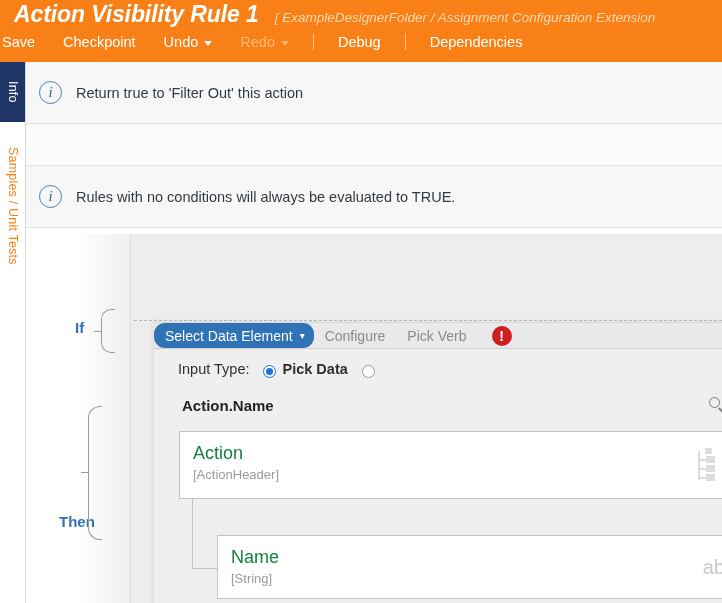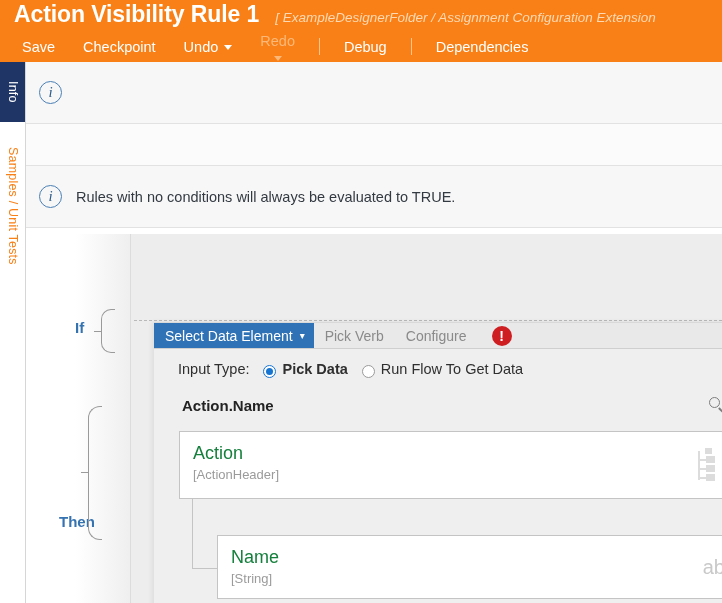--- a/index.html
+++ b/index.html
@@ -36,46 +36,47 @@
     left: 14px; top: 1px;
     display: flex;
     align-items: baseline;
     white-space: nowrap;
   }
   .app-title {
     font-size: 23px;
     font-weight: bold;
     color: #ffffff;
     letter-spacing: -0.1px;
+    font-style: italic;
   }
   .breadcrumb {
     margin-left: 16px;
     font-size: 13.5px;
     color: #ffd9b3;
     white-space: nowrap;
     font-style: italic;
   }
   .menu-row {
     position: absolute;
-    left: 20px; top: 33px;
-    display: flex;
-    align-items: center;
+    left: 0; top: 33px;
+    display: flex;
+    align-items: flex-end;
     white-space: nowrap;
   }
   .menu-item {
     font-size: 14.5px;
     color: #ffffff;
     padding: 0 14px;
     cursor: pointer;
     display: flex;
     align-items: center;
     gap: 6px;
   }
   .menu-item.first { padding-left: 2px; }
-  .menu-item.disabled { color: #fcb878; cursor: default; flex-direction: column; }
+  .menu-item.disabled { color: #fcb878; cursor: default; }
   .caret {
     display: inline-block;
     width: 0; height: 0;
     border-left: 4.5px solid transparent;
     border-right: 4.5px solid transparent;
     border-top: 5px solid currentColor;
     position: relative;
     top: 1px;
   }
   .menu-sep {
@@ -251,20 +252,21 @@
     align-items: stretch;
   }
   .tab {
     display: flex;
     align-items: center;
     padding: 0 11px;
     font-size: 14px;
     color: #8a8a8a;
     cursor: pointer;
     white-space: nowrap;
+    border-radius: 11px;
   }
   .tab.active {
     background: #2f72b5;
     color: #ffffff;
     padding-right: 9px;
   }
   .tab .tab-caret {
     margin-left: 7px;
     font-size: 10px;
     line-height: 1;
@@ -460,20 +462,21 @@
     </div>
     <div class="rail-tab inactive">
       <span class="vtext">Samples / Unit Tests</span>
     </div>
   </div>
 
   <div class="content">
 
     <div class="banner">
       <span class="info-icon">i</span>
+      <span class="banner-text">Return true to 'Filter Out' this action</span>
     </div>
 
     <div class="banner spacer"></div>
 
     <div class="banner">
       <span class="info-icon">i</span>
       <span class="banner-text">Rules with no conditions will always be evaluated to TRUE.</span>
     </div>
 
     <div class="canvas">
@@ -491,34 +494,33 @@
       <div class="brace-nub then"></div>
 
       <div class="panel">
 
         <div class="panel-tabs">
           <div class="tab active">
             <span>Select Data Element</span>
             <span class="tab-caret">▾</span>
           </div>
           <div class="tab">
-            <span>Pick Verb</span>
+            <span>Configure</span>
           </div>
           <div class="tab">
-            <span>Configure</span>
+            <span>Pick Verb</span>
           </div>
           <div class="error-badge">!</div>
         </div>
 
         <div class="inputtype-row">
           <span>Input Type:</span>
           <span class="radio checked"></span>
           <span class="radio-label selected">Pick Data</span>
           <span class="radio"></span>
-          <span class="radio-label">Run Flow To Get Data</span>
         </div>
 
         <div class="path-row">
           <span class="path-text">Action.Name</span>
           <span class="search-icon"></span>
         </div>
 
         <div class="connector a"></div>
 
         <div class="card action">

